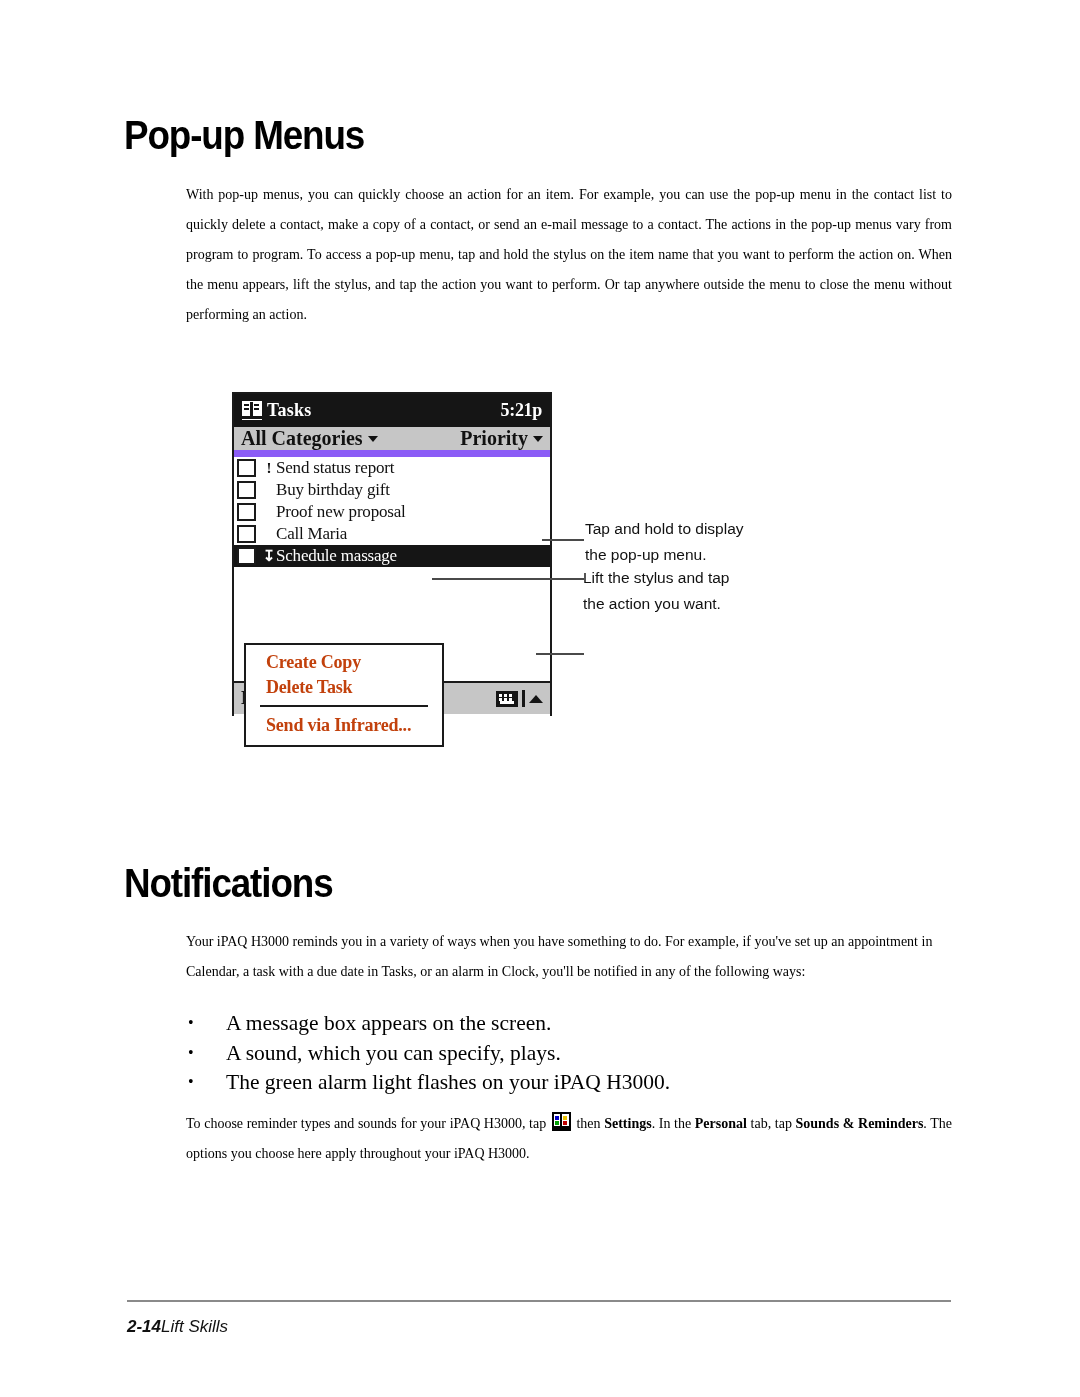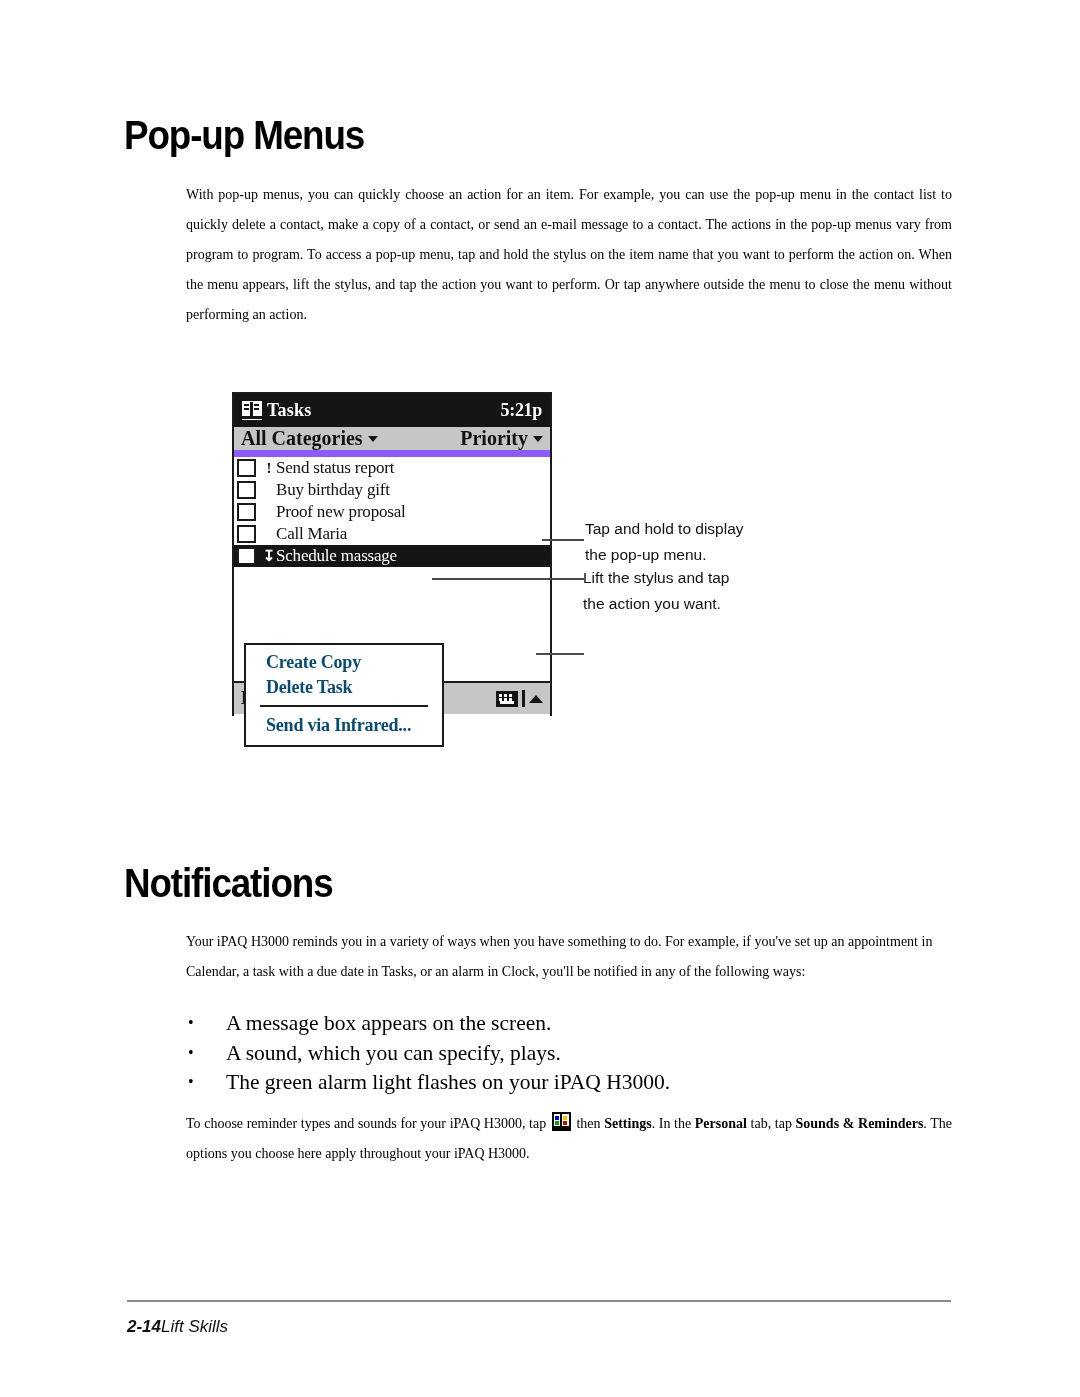--- a/index.html
+++ b/index.html
@@ -231,21 +231,21 @@
     width: 200px;
     background: #ffffff;
     border: 2px solid #1a1a1a;
     box-sizing: border-box;
     padding: 5px 0 7px 0;
     z-index: 5;
   }
   .menu-item {
     font-size: 18px;
     font-weight: bold;
-    color: #0c4a6e;
+    color: #c2410c;
     padding: 2px 0 2px 20px;
     letter-spacing: -0.2px;
     white-space: nowrap;
   }
   .menu-sep {
     height: 0;
     border-top: 2px solid #1a1a1a;
     margin: 5px 14px 6px 14px;
   }
 

